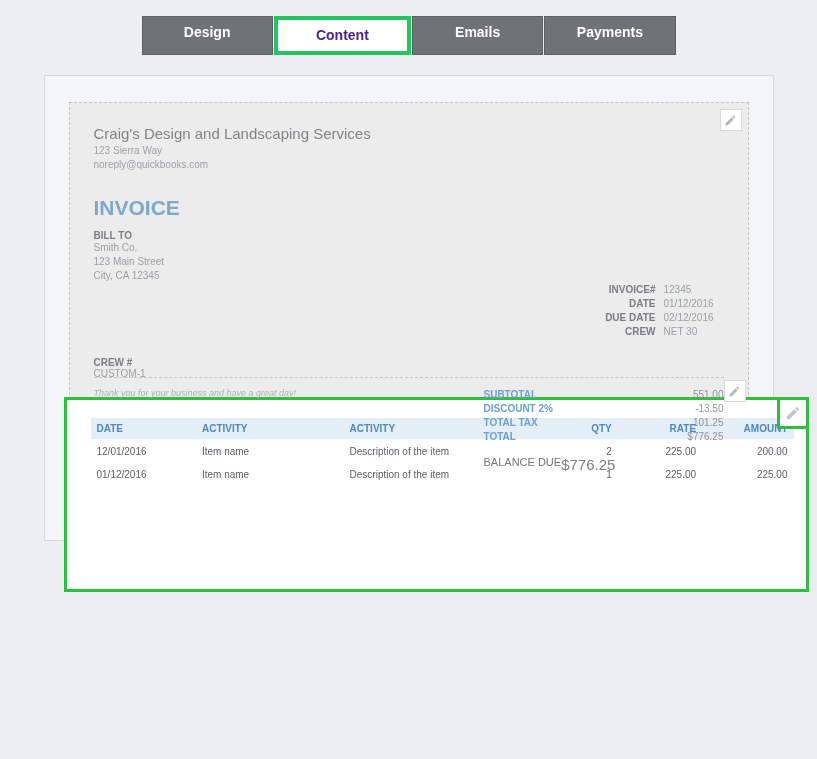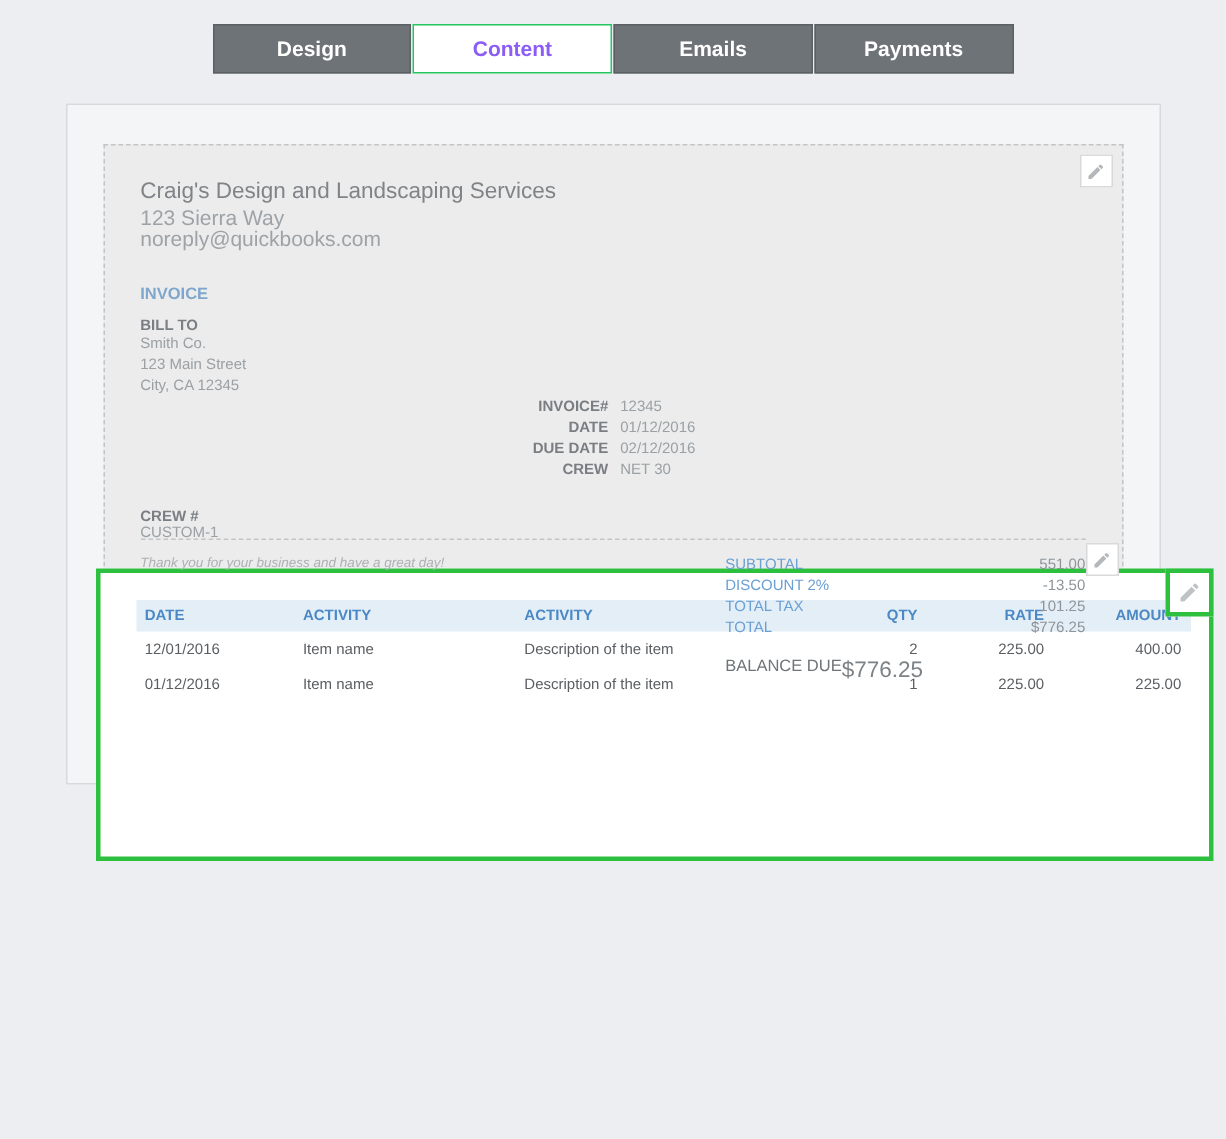--- a/index.html
+++ b/index.html
@@ -25,22 +25,22 @@
     color: #fff;
     text-align: center;
     padding: 7px 0 8px;
     font-size: 14px;
     font-weight: 600;
     cursor: pointer;
     border: 1px solid #5a6063;
   }
   .tab.active {
     background: #fff;
-    color: #8b5cf6;
-    border: 1px solid #22c55e;
+    color: #4c1d95;
+    border: 4px solid #22c55e;
   }
   .stage {
     width: 730px;
     margin: 20px auto 0;
     background: #f4f5f7;
     border: 1px solid #d7d9db;
     padding: 26px 0 40px;
     position: relative;
   }
   .doc {
@@ -57,29 +57,29 @@
     background: #fff;
     border: 1px solid #d7d9db;
     display: flex; align-items: center; justify-content: center;
     cursor: pointer;
   }
   .pencil-btn svg { width: 13px; height: 13px; fill: #b4b8bb; }
   .pencil-header { top: 6px; right: 6px; }
   .pencil-footer { top: 2px; right: 2px; position: absolute; }
   
   .company-name { font-size: 15px; color: #808488; margin-bottom: 2px; }
-  .small-line { font-size: 14px; line-height: 14px; color: #9ea3a7; }
-  
-  .inv-title { font-size: 11px; font-weight: 700; color: #7fa7cd; margin-top: 24px; }
+  .small-line { font-size: 10px; line-height: 14px; color: #9ea3a7; }
+  
+  .inv-title { font-size: 21px; font-weight: 700; color: #7fa7cd; margin-top: 24px; }
   
   .meta-row { display: flex; justify-content: space-between; margin-top: 10px; flex-direction: column; }
   .bill-to .label { font-size: 10px; font-weight: 700; color: #7b7f83; }
   .bill-to .line { font-size: 10px; line-height: 14px; color: #9aa0a4; }
   .inv-meta { text-align: right; }
-  .inv-meta .row { display: flex; justify-content: center; font-size: 10px; line-height: 14px; }
+  .inv-meta .row { display: flex; justify-content: flex-end; font-size: 10px; line-height: 14px; }
   .inv-meta .k { color: #7a7e82; font-weight: 600; width: 70px; text-align: right; padding-right: 8px; }
   .inv-meta .v { color: #9aa0a4; width: 60px; text-align: left; }
   
   .crew { margin-top: 18px; }
   .crew .label { font-size: 10px; font-weight: 700; color: #7b7f83; }
   .crew .val { font-size: 10px; color: #9aa0a4; }
   
   .hl-wrap {
     position: absolute;
     left: -6px;
@@ -122,21 +122,21 @@
     bottom: 26px;
     top: auto;
     border-top: 1px dashed #c2c4c6;
     padding-top: 10px;
     display: flex;
     justify-content: space-between;
   }
   .thanks { font-style: italic; font-size: 9px; color: #acb1b5; }
   .totals { width: 240px; position: relative; }
   .totals .row { display: flex; justify-content: space-between; font-size: 10px; line-height: 14px; }
-  .totals .k { color: #6aa0d4; font-weight: 400; }
+  .totals .k { color: #6aa0d4; font-weight: 700; }
   .totals .k2 { color: #6f7478; font-weight: 400; }
   .totals .v { color: #8e9499; }
   .balance { margin-top: 12px; display: flex; }
   .balance .k { color: #6f7478; font-size: 11px; }
   .balance .v { color: #7d8286; font-size: 15px; }
 </style>
 </head>
 <body>
 
 <div class="tabs">
@@ -218,21 +218,21 @@
             <td class="num">AMOUNT</td>
           </tr>
         </thead>
         <tbody>
           <tr>
             <td>12/01/2016</td>
             <td>Item name</td>
             <td>Description of the item</td>
             <td class="num">2</td>
             <td class="num">225.00</td>
-            <td class="num">400.00</td>
+            <td class="num">200.00</td>
           </tr>
           <tr>
             <td>01/12/2016</td>
             <td>Item name</td>
             <td>Description of the item</td>
             <td class="num">1</td>
             <td class="num">225.00</td>
             <td class="num">225.00</td>
           </tr>
         </tbody>

